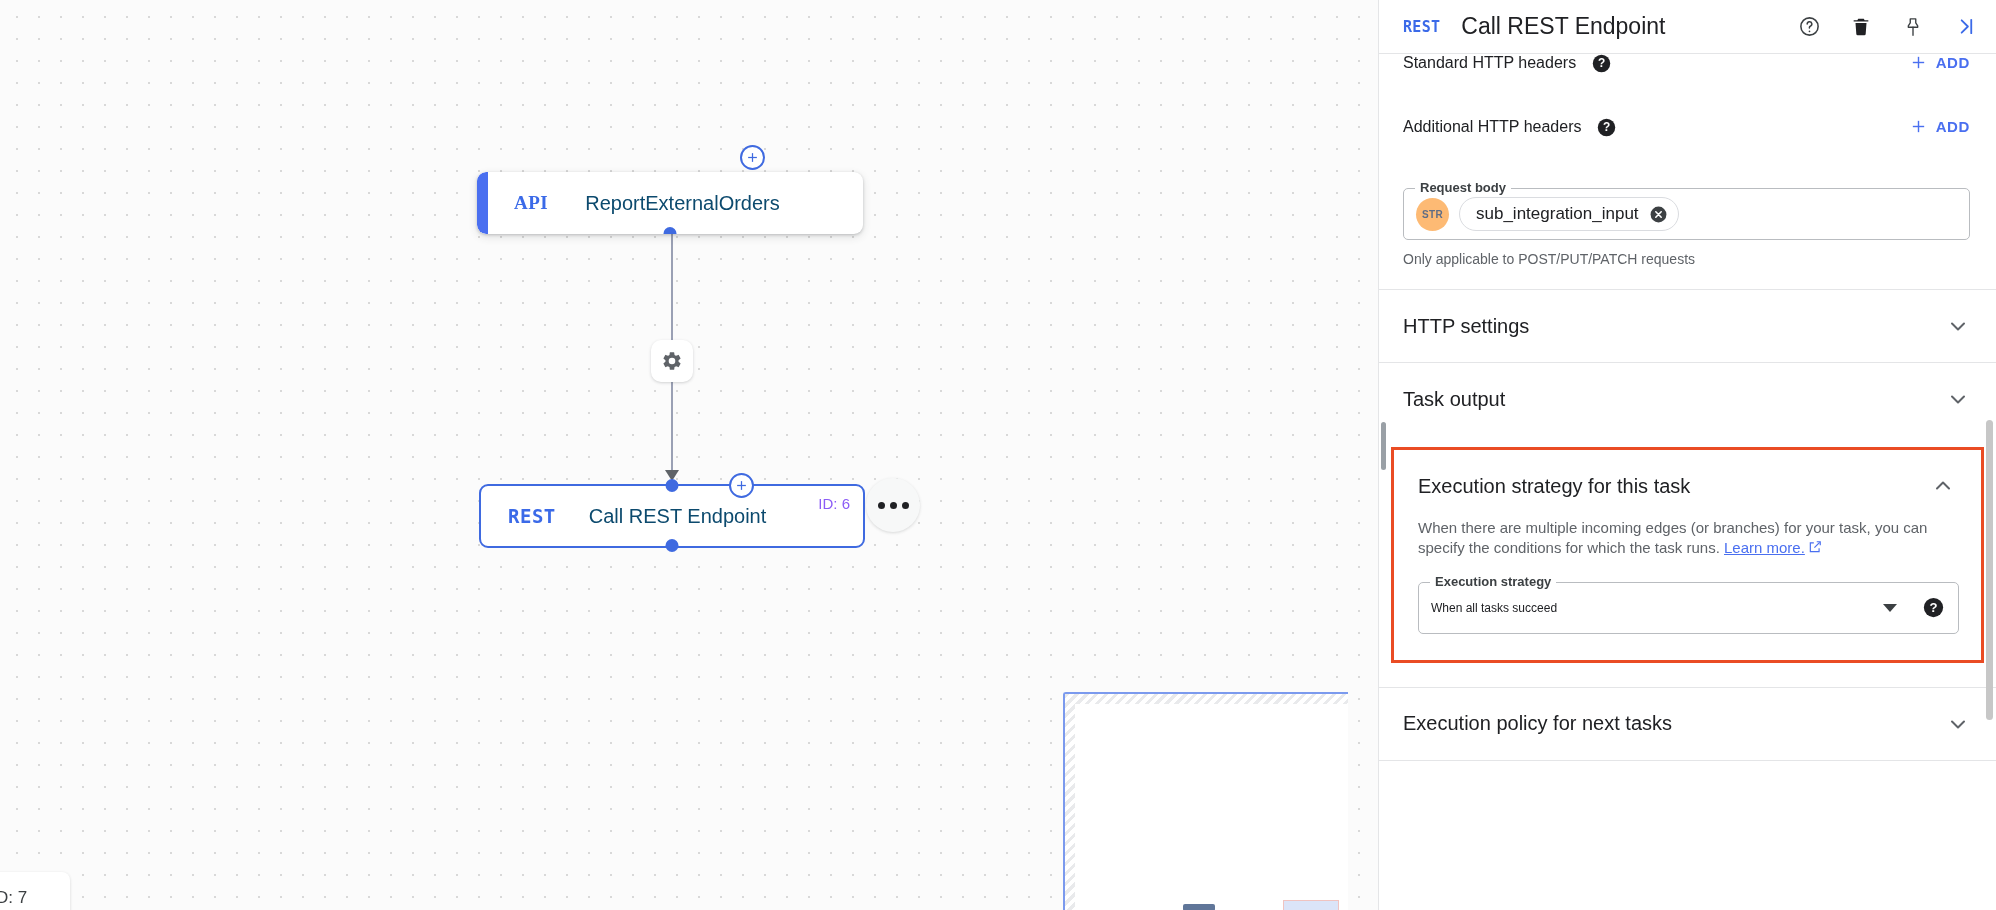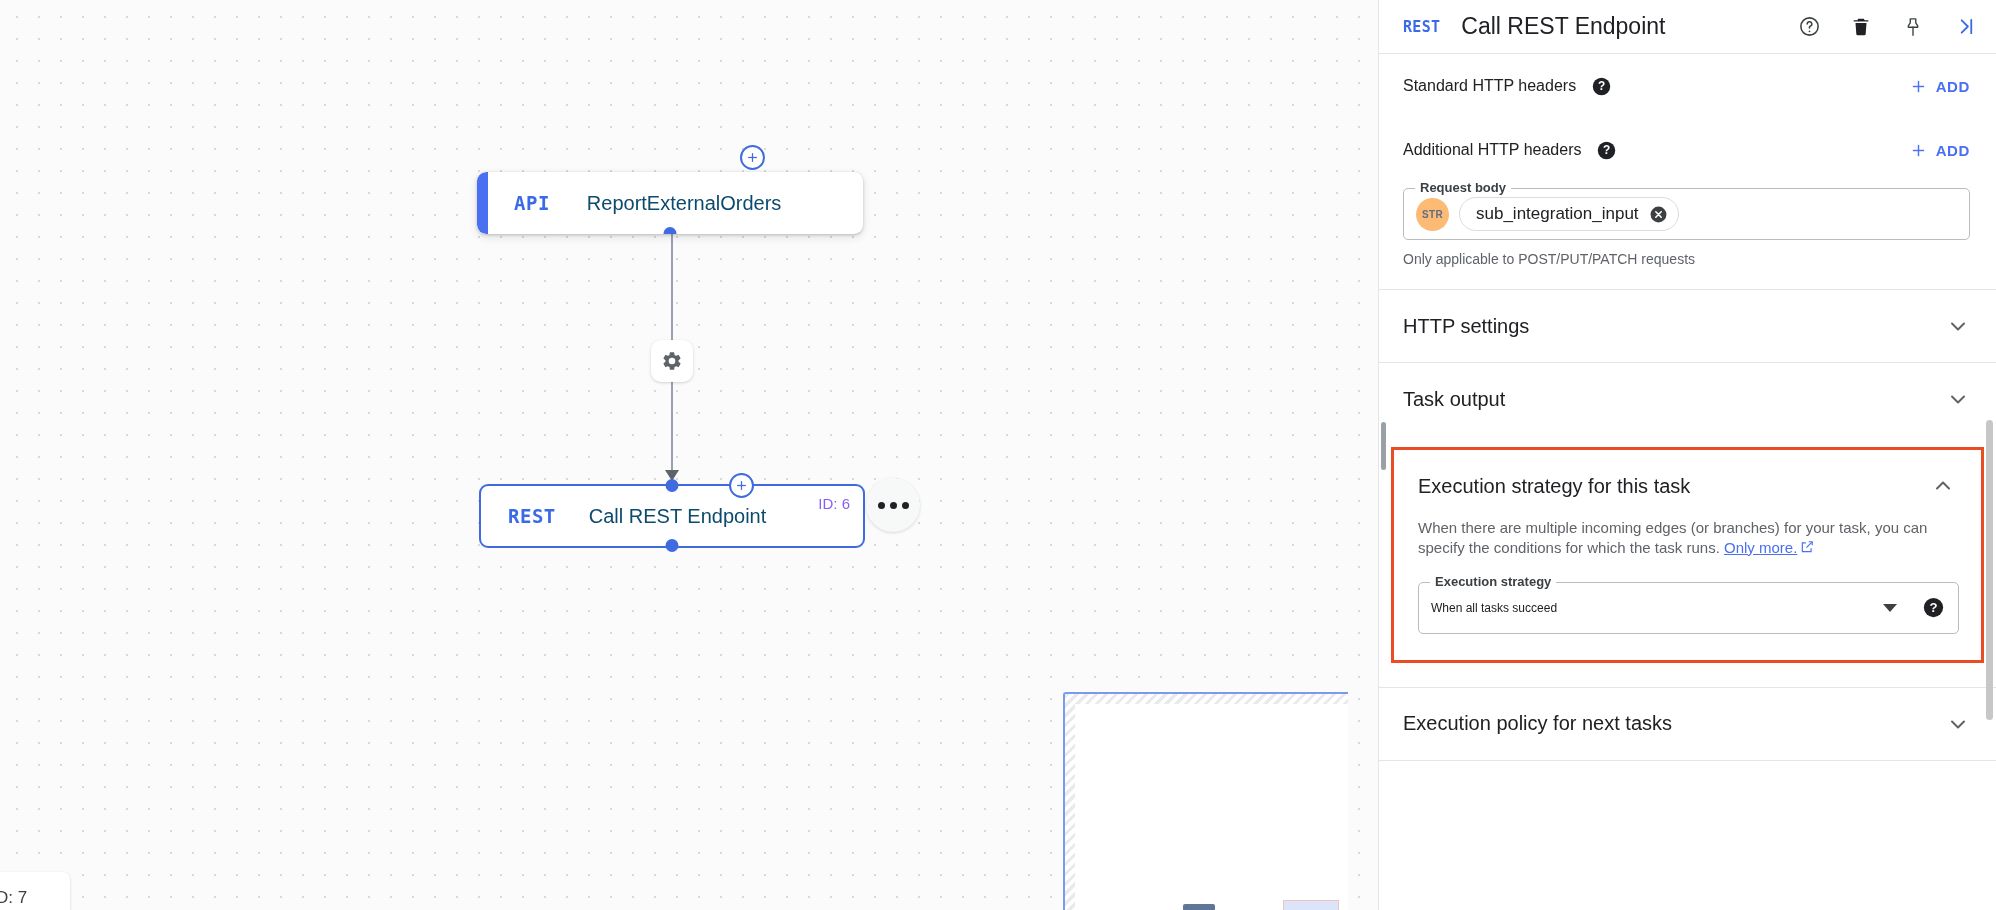--- a/index.html
+++ b/index.html
@@ -73,21 +73,21 @@
     border: 2px solid #3f6ae0;
     height: 64px;
   }
   .node-type {
     font-family: "DejaVu Sans Mono", monospace;
     font-weight: 700;
     font-size: 19px;
     color: #3b6ae8;
     letter-spacing: .5px;
   }
-  .node-api .node-type { margin-left: 37px; }
+  .node-api .node-type { margin-left: 37px; font-family: Liberation Serif, serif; }
   .node-rest .node-type { margin-left: 27px; }
   .node-label {
     font-size: 20px;
     color: #0c4a6e;
     margin-left: 37px;
   }
   .node-rest .node-label { margin-left: 33px; }
   .node-id {
     position: absolute;
     right: 13px; top: 9px;
@@ -202,21 +202,21 @@
     font-size: 23px; color: #202124;
     margin-left: 21px;
     white-space: nowrap;
   }
   .hdr-actions { margin-left: auto; display: flex; align-items: center; gap: 26px; }
   .icon-btn { width: 26px; height: 26px; display: flex; align-items: center; justify-content: center; }
 
   .panel-body { position: relative; height: 856px; }
 
   .row {
-    display: flex; align-items: center;
+    display: flex; align-items: flex-start;
     padding: 0 26px 0 24px;
     height: 64px;
   }
   .row-label { font-size: 16px; color: #202124; }
   .help-dot { margin-left: 16px; display: flex; }
   .add-btn {
     margin-left: auto;
     display: flex; align-items: center; gap: 9px;
     color: #4a6ff0; font-size: 15px; font-weight: 600;
     letter-spacing: .6px;
@@ -501,21 +501,21 @@
           <div class="section-title">Execution strategy for this task</div>
           <div class="chev">
             <svg width="24" height="24" viewBox="0 0 24 24" fill="none" stroke="#5f6368" stroke-width="2" stroke-linecap="round" stroke-linejoin="round">
                 <path d="M6 14.5l6-6 6 6"></path>
               </svg>
           </div>
         </div>
         <div class="strategy-desc">
           <span>When there are multiple incoming edges (or branches) for your task,</span>
           <span>you can specify the conditions for which the task runs.</span>
-          <span class="learn-more">Only more.</span><svg width="14" height="14" viewBox="0 0 24 24" fill="none" stroke="#4a6ff0" stroke-width="2" style="vertical-align:-1px;margin-left:3px;">
+          <span class="learn-more">Learn more.</span><svg width="14" height="14" viewBox="0 0 24 24" fill="none" stroke="#4a6ff0" stroke-width="2" style="vertical-align:-1px;margin-left:3px;">
               <path d="M15 3h6v6"></path>
               <path d="M20 4l-9 9"></path>
               <path d="M19 14v6H4V5h6"></path>
             </svg>
         </div>
         <div class="strategy-field">
           <div class="field-legend">Execution strategy</div>
           <div class="strategy-value">When all tasks succeed</div>
           <div class="caret"></div>
           <div class="help-dot">

